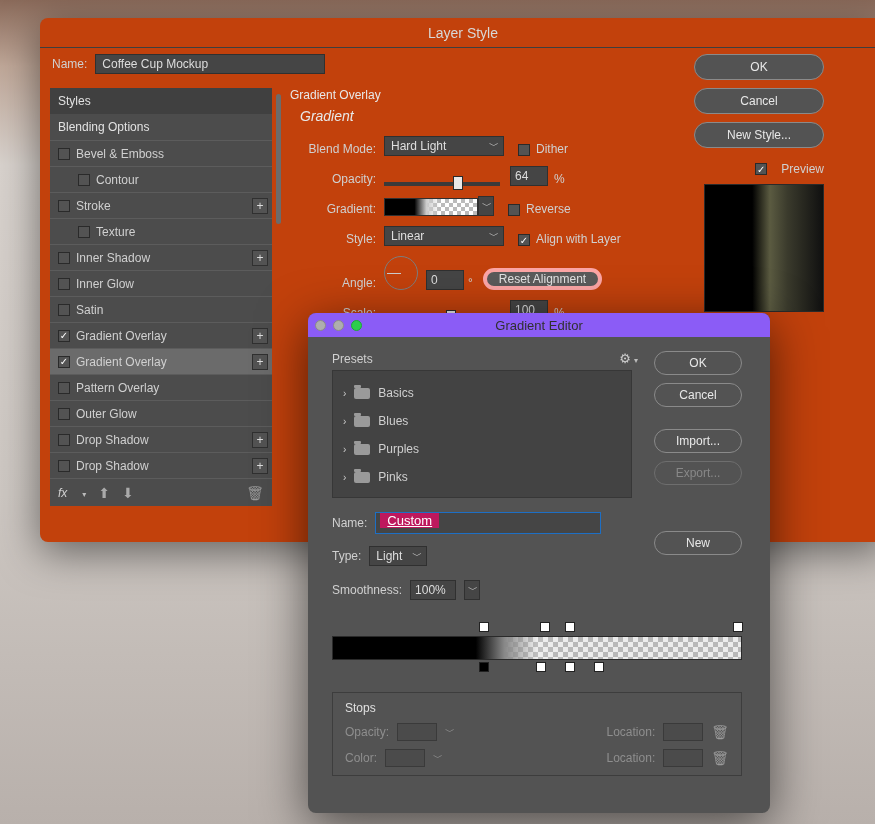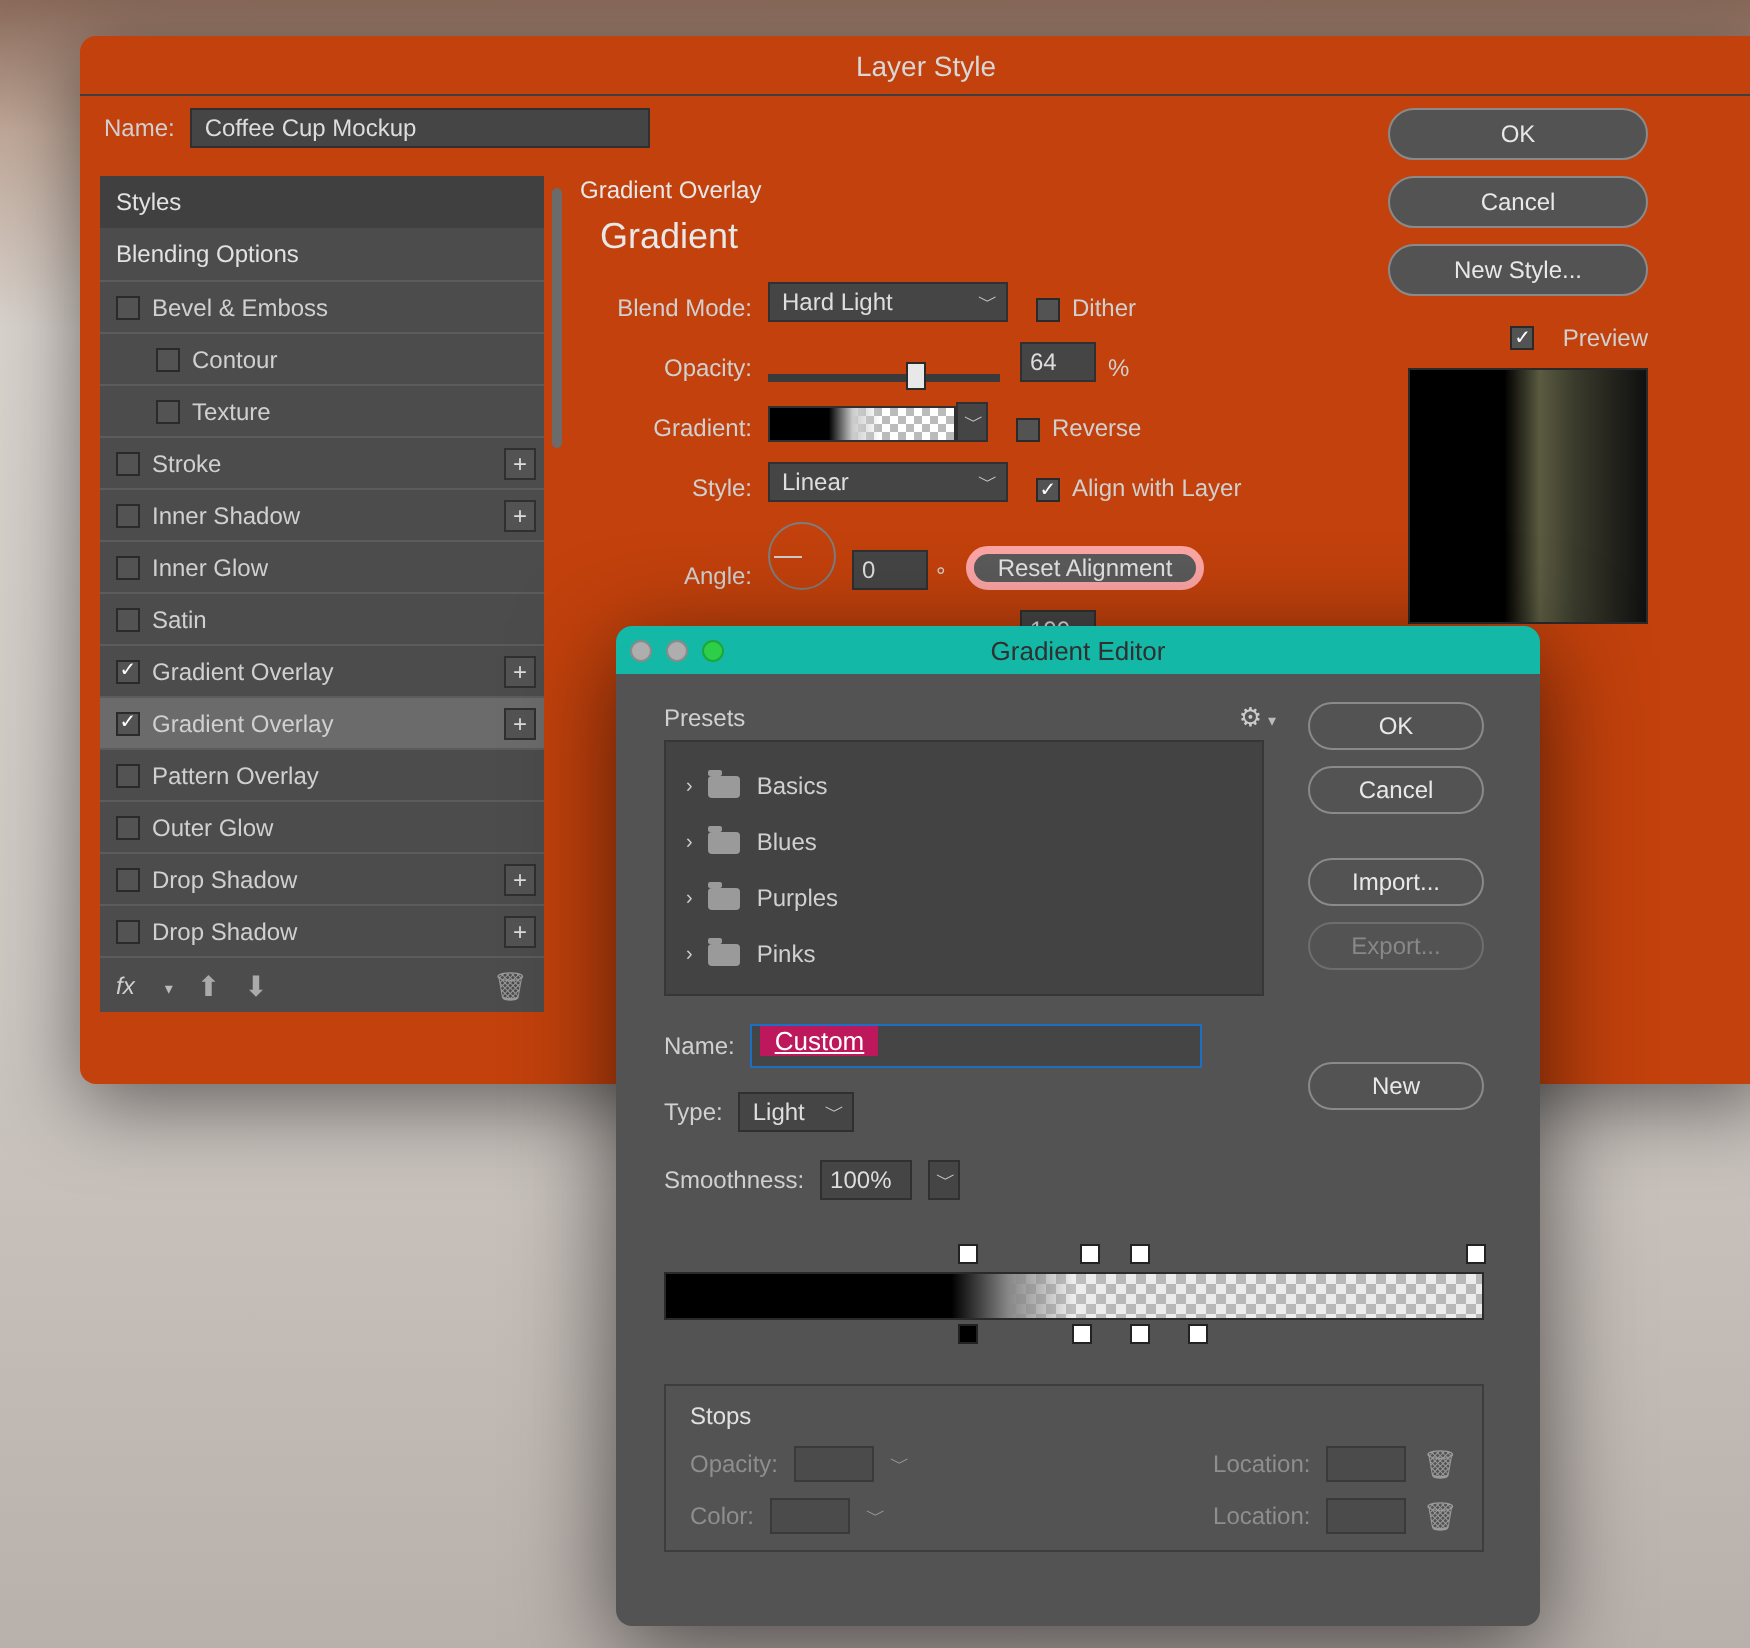--- a/index.html
+++ b/index.html
@@ -55,21 +55,21 @@
   .styles-footer .fx { font-style: italic; }
   .styles-footer .arrow { font-size:14px; color:#aaa; }
   .styles-footer .trash { margin-left:auto; }
   .styles-vscroll {
     position:absolute; right: 0px; top: 46px; width: 8px; height: 410px; background: transparent;
   }
   .styles-vscroll::before { content:""; position:absolute; top:0; left:2px; width:5px; height:130px; background:#6b6b6b; border-radius:3px; }
 
   .ls-mid { width: 400px; padding: 40px 10px 0 8px; }
   .section-title { font-size:12px; color:#e8e8e8; margin-bottom:6px; }
-  .sub-title { font-size:18px; color:#e8e8e8; margin:0 0 6px 10px; }
+  .sub-title { font-size:14px; color:#e8e8e8; margin:0 0 6px 10px;font-style:italic; }
   .form-row { display:flex; align-items:flex-end; height:26px; margin-bottom:4px; }
   .form-row .lbl { width: 94px; text-align:right; padding-right:8px; color:#d0d0d0; }
   .select {
     height:20px; background:#454545; border:1px solid #303030; color:#dedede; display:flex; align-items:center; justify-content:space-between; padding:0 4px 0 6px; font-size:12px;
   }
   .select .caret { font-size:10px; color:#ccc; }
   .ck { width:12px; height:12px; border:1px solid #2a2a2a; background:#535353; display:inline-flex;align-items:center;justify-content:center; margin-right:6px; }
   .ck.on::after { content:"✓"; color:#fff; font-size:10px; }
   .slider { height:4px; background:#3a3a3a; position:relative; width:116px; }
   .slider .thumb { position:absolute; top:-6px; width:10px; height:14px; background:#e8e8e8; border:1px solid #2a2a2a; transform:translateX(-50%); }
@@ -90,21 +90,21 @@
   .preview-swatch { width:120px; height:128px; background:#0f0f10; border:1px solid #2a2a2a;
     background:
       linear-gradient(90deg,#000 0%,#000 40%,#5b5b41 55%,#3a3a2c 70%,#101010 100%);
   }
 
   
   .ge-dialog {
     position: absolute; left: 308px; top: 313px; width: 462px; height: 500px;
     background:#535353; border-radius:8px; box-shadow:0 12px 50px rgba(0,0,0,0.6);
   }
-  .ge-titlebar { height:24px; background:#14b8a6; border-radius:8px 8px 0 0; display:flex; align-items:center; position:relative; }
+  .ge-titlebar { height:24px; background:#8b5cf6; border-radius:8px 8px 0 0; display:flex; align-items:center; position:relative; }
   .ge-title-txt { position:absolute; left:0; right:0; text-align:center; color:#303030; font-size:13px; font-weight:500; }
   .tl-dot { width:11px; height:11px; border-radius:50%; margin-left:7px; }
   .tl-close { background:#aeaeae; border:1px solid #8a8a8a;}
   .tl-min { background:#aeaeae; border:1px solid #8a8a8a;}
   .tl-zoom { background:#2cce4a; border:1px solid #1ea63b;}
   .ge-body { padding:14px 16px 0 24px; display:flex; }
   .ge-left { width:310px; }
   .ge-right { width:112px; display:flex; flex-direction:column; gap:8px; align-items:center; }
   .ge-btn { width:88px; height:24px; border:1px solid #8a8a8a; border-radius:12px; background:#535353; color:#e8e8e8; display:flex;align-items:center;justify-content:center; }
   .ge-btn.dim { color:#888; border-color:#6e6e6e; }
@@ -166,28 +166,28 @@
           <div class="styles-head">Blending Options</div>
           <div id="styles-items">
               <div class="style-item">
                 <span class="cb"></span>
                 <span>Bevel &amp; Emboss</span>
               </div>
               <div class="style-item indent">
                 <span class="cb"></span>
                 <span>Contour</span>
               </div>
+              <div class="style-item">
+                <span class="cb"></span>
+                <span>Stroke</span>
+                <span class="plus-icon"></span>
+              </div>
               <div class="style-item indent">
                 <span class="cb"></span>
                 <span>Texture</span>
-              </div>
-              <div class="style-item">
-                <span class="cb"></span>
-                <span>Stroke</span>
-                <span class="plus-icon"></span>
               </div>
               <div class="style-item">
                 <span class="cb"></span>
                 <span>Inner Shadow</span>
                 <span class="plus-icon"></span>
               </div>
               <div class="style-item">
                 <span class="cb"></span>
                 <span>Inner Glow</span>
               </div>

